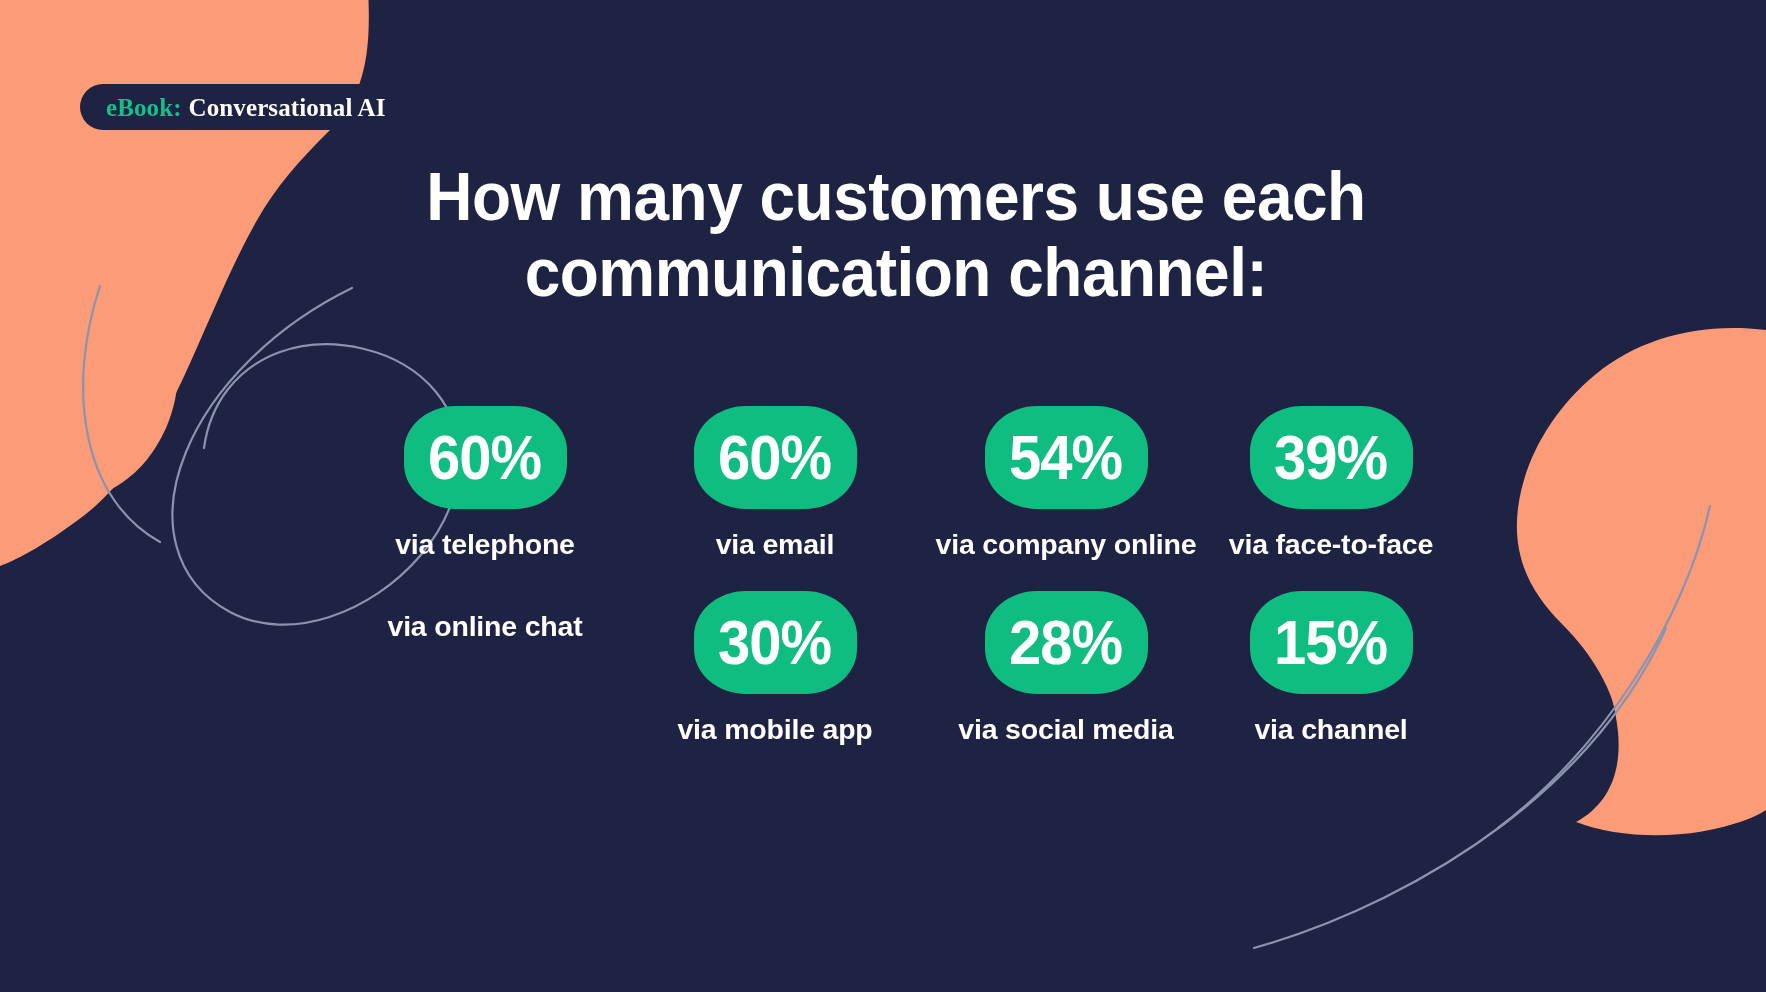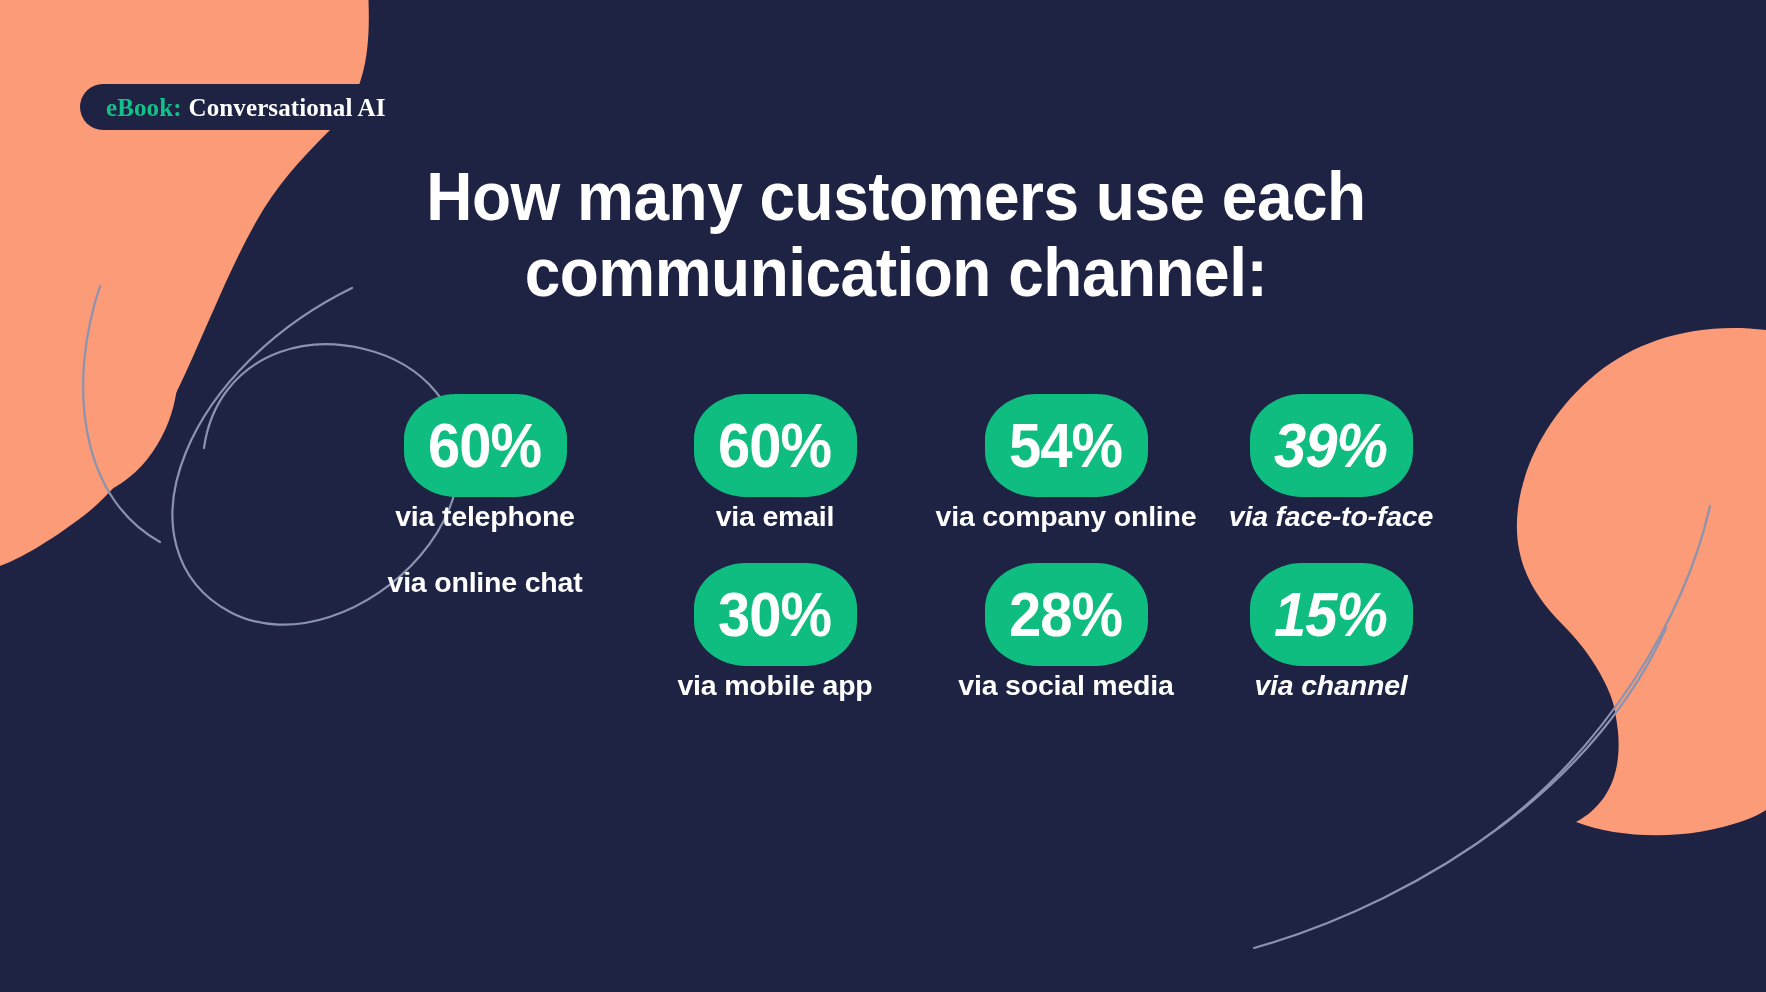--- a/index.html
+++ b/index.html
@@ -75,42 +75,42 @@
     letter-spacing: -0.5px;
     transform: scaleX(0.94);
     transform-origin: center center;
     white-space: nowrap;
   }
 
   
   .stats {
     position: absolute;
     left: 340px;
-    top: 394px;
+    top: 406px;
     width: 1110px;
     z-index: 10;
   }
   .stat-row {
     display: flex;
     justify-content: flex-start;
     align-items: flex-start;
   }
   .stat-row + .stat-row { margin-top: 31px; }
 
   .stat-cell {
     display: flex;
     flex-direction: column;
     align-items: center;
   }
 
   
   .stat-cell.c0 { width: 290px; }
   .stat-cell.c1 { width: 290px; }
   .stat-cell.c2 { width: 292px; justify-content: flex-end; }
-  .stat-cell.c3 { width: 238px; font-style: italic; }
+  .stat-cell.c3 { width: 238px; }
 
   .pill {
     width: 163px;
     height: 103px;
     border-radius: 52px / 45px;
     background: #0fbd81;
     display: flex;
     align-items: center;
     justify-content: center;
   }
@@ -118,21 +118,21 @@
     color: #ffffff;
     font-family: "Liberation Sans Narrow", "Liberation Sans", sans-serif;
     font-size: 63px;
     font-weight: bold;
     line-height: 1;
     letter-spacing: -1px;
     transform: scaleX(0.92);
     transform-origin: center center;
   }
   .stat-label {
-    margin-top: 4px;
+    margin-top: 20px;
     color: #ffffff;
     font-family: "Liberation Sans", sans-serif;
     font-size: 28.5px;
     font-weight: bold;
     line-height: 1.1;
     white-space: nowrap;
     letter-spacing: -0.2px;
   }
 </style>
 </head>

